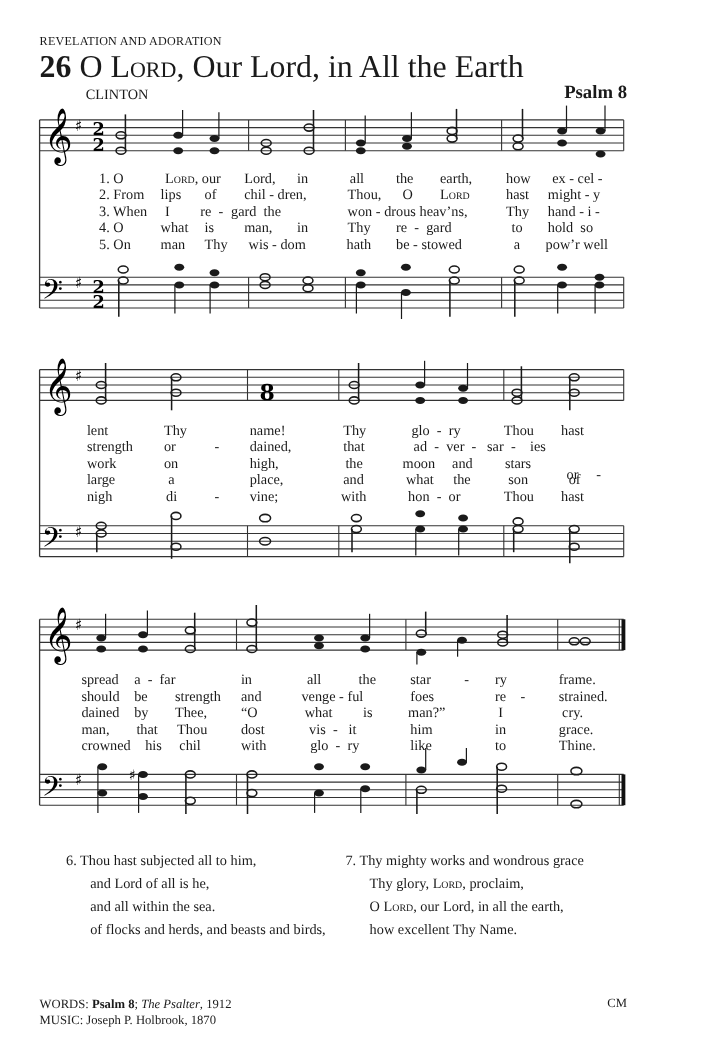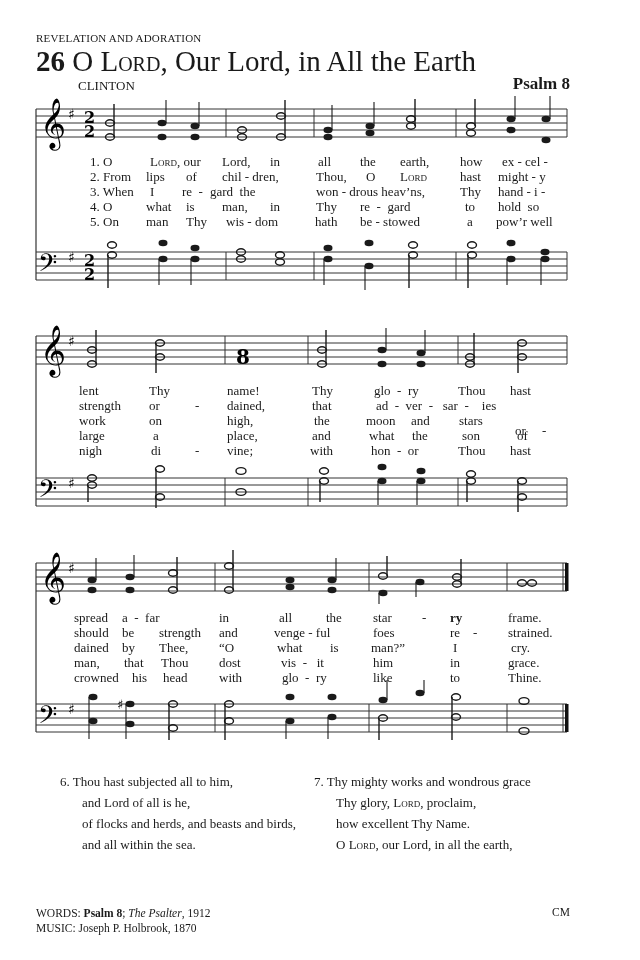--- a/index.html
+++ b/index.html
@@ -411,21 +411,21 @@
 
 <div class="lyr" style="left:74px;top:610px;">
   <div style="position:relative;height:75px;width:500px;">
     <span style="position:absolute;left:0;top:0;text-align:center;">spread</span>
     <span style="position:absolute;left:48px;top:0;">a &nbsp;- &nbsp;far</span>
     <span style="position:absolute;left:145px;top:0;">in</span>
     <span style="position:absolute;left:205px;top:0;">all</span>
     <span style="position:absolute;left:252px;top:0;">the</span>
     <span style="position:absolute;left:299px;top:0;">star</span>
     <span style="position:absolute;left:348px;top:0;">-</span>
-    <span style="position:absolute;left:376px;top:0;font-weight:bold;">ry</span>
+    <span style="position:absolute;left:376px;top:0;">ry</span>
     <span style="position:absolute;left:434px;top:0;">frame.</span>
 
     <span style="position:absolute;left:0;top:15px;">should</span>
     <span style="position:absolute;left:48px;top:15px;">be</span>
     <span style="position:absolute;left:85px;top:15px;">strength</span>
     <span style="position:absolute;left:145px;top:15px;">and</span>
     <span style="position:absolute;left:200px;top:15px;">venge - ful</span>
     <span style="position:absolute;left:299px;top:15px;">foes</span>
     <span style="position:absolute;left:376px;top:15px;">re &nbsp;&nbsp;&nbsp;-</span>
     <span style="position:absolute;left:434px;top:15px;">strained.</span>
@@ -444,40 +444,40 @@
     <span style="position:absolute;left:50px;top:45px;">that</span>
     <span style="position:absolute;left:87px;top:45px;">Thou</span>
     <span style="position:absolute;left:145px;top:45px;">dost</span>
     <span style="position:absolute;left:207px;top:45px;">vis &nbsp;- &nbsp;&nbsp;it</span>
     <span style="position:absolute;left:299px;top:45px;">him</span>
     <span style="position:absolute;left:376px;top:45px;">in</span>
     <span style="position:absolute;left:434px;top:45px;">grace.</span>
 
     <span style="position:absolute;left:0;top:60px;">crowned</span>
     <span style="position:absolute;left:58px;top:60px;">his</span>
-    <span style="position:absolute;left:89px;top:60px;">head</span>
+    <span style="position:absolute;left:89px;top:60px;">chil</span>
     <span style="position:absolute;left:145px;top:60px;">with</span>
     <span style="position:absolute;left:208px;top:60px;">glo &nbsp;- &nbsp;ry</span>
     <span style="position:absolute;left:299px;top:60px;">like</span>
     <span style="position:absolute;left:376px;top:60px;">to</span>
     <span style="position:absolute;left:434px;top:60px;">Thine.</span>
   </div>
 </div>
 
 <div class="stanza" style="left:60px;top:771px;">
   <div class="line"><span>6.</span> <span>Thou hast subjected all to him,</span></div>
   <div class="line indent">and Lord of all is he,</div>
+  <div class="line indent">and all within the sea.</div>
   <div class="line indent">of flocks and herds, and beasts and birds,</div>
-  <div class="line indent">and all within the sea.</div>
 </div>
 
 <div class="stanza" style="left:314px;top:771px;">
   <div class="line"><span>7.</span> <span>Thy mighty works and wondrous grace</span></div>
   <div class="line indent">Thy glory, <span class="sc">Lord</span>, proclaim,</div>
+  <div class="line indent">O <span class="sc">Lord</span>, our Lord, in all the earth,</div>
   <div class="line indent">how excellent Thy Name.</div>
-  <div class="line indent">O <span class="sc">Lord</span>, our Lord, in all the earth,</div>
 </div>
 
 <div class="abs credits">
   <div><span>WORDS: </span><b>Psalm 8</b><span>; </span><i>The Psalter</i><span>, 1912</span></div>
   <div>MUSIC: Joseph P. Holbrook, 1870</div>
 </div>
 <div class="abs meter">CM</div>
 
 </body></html>

